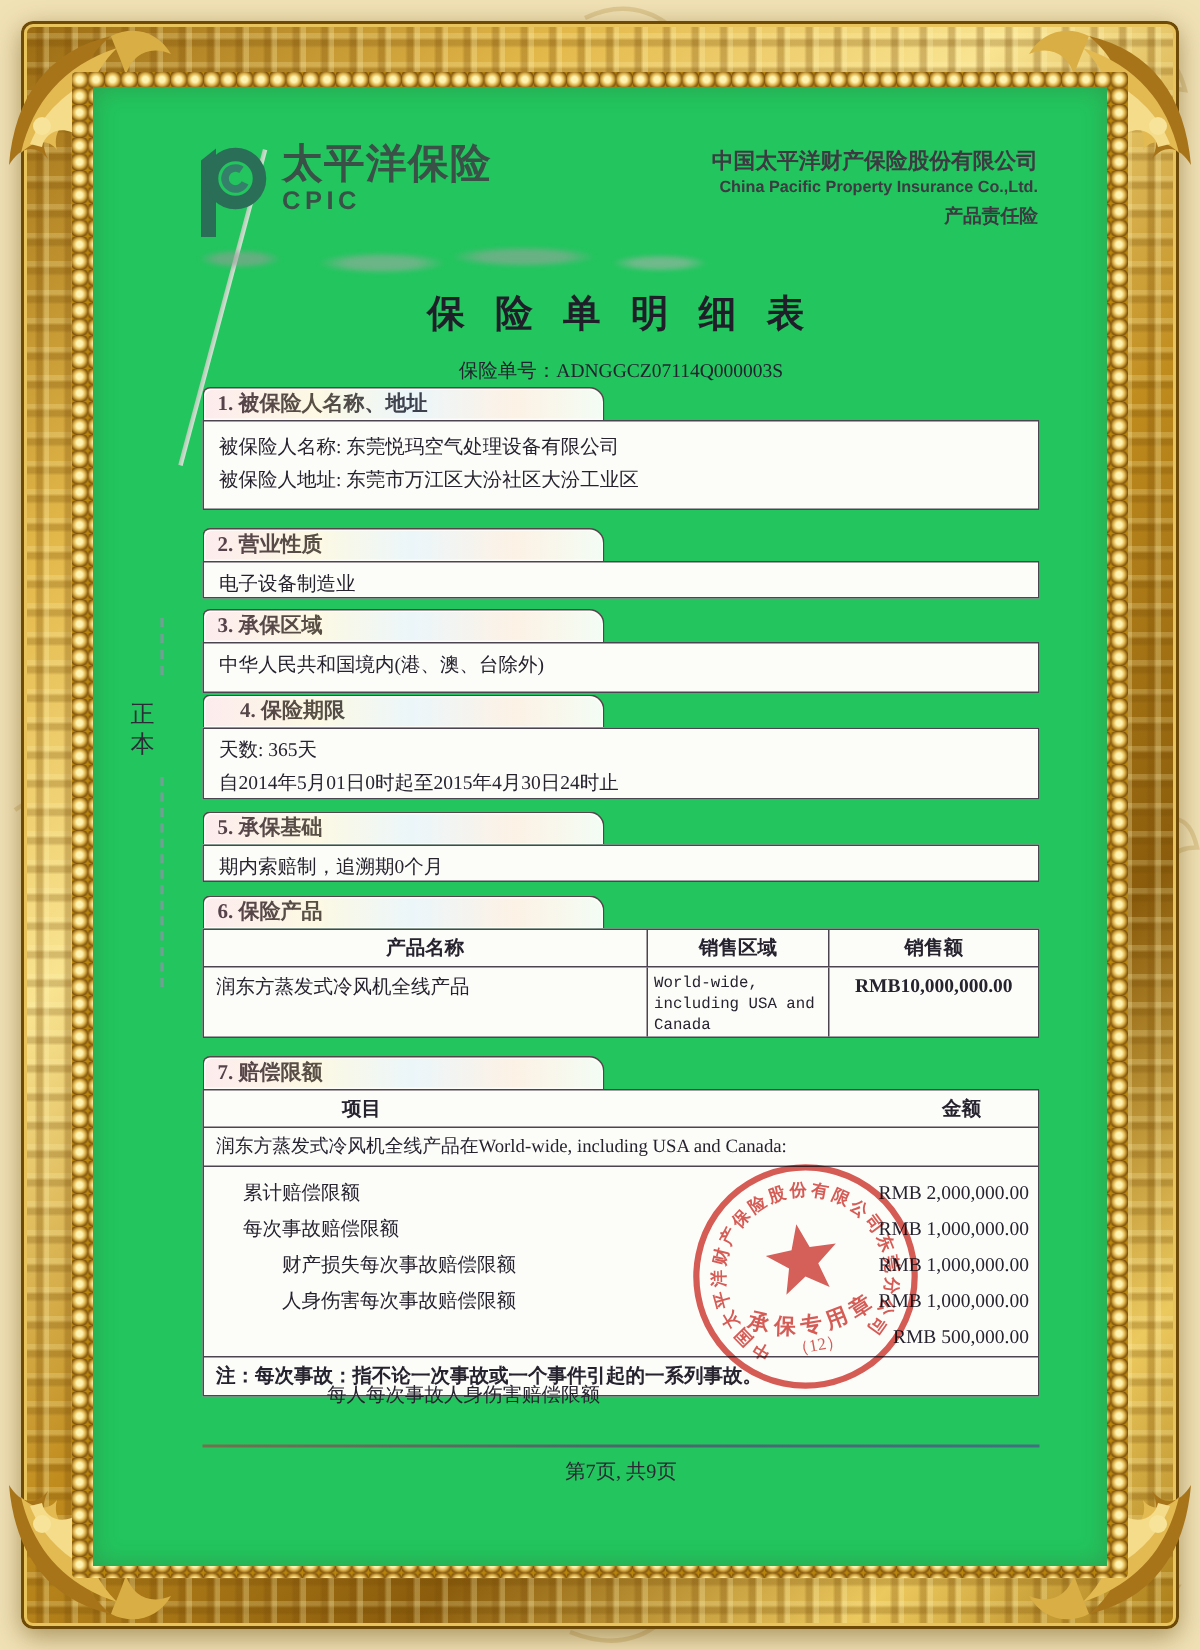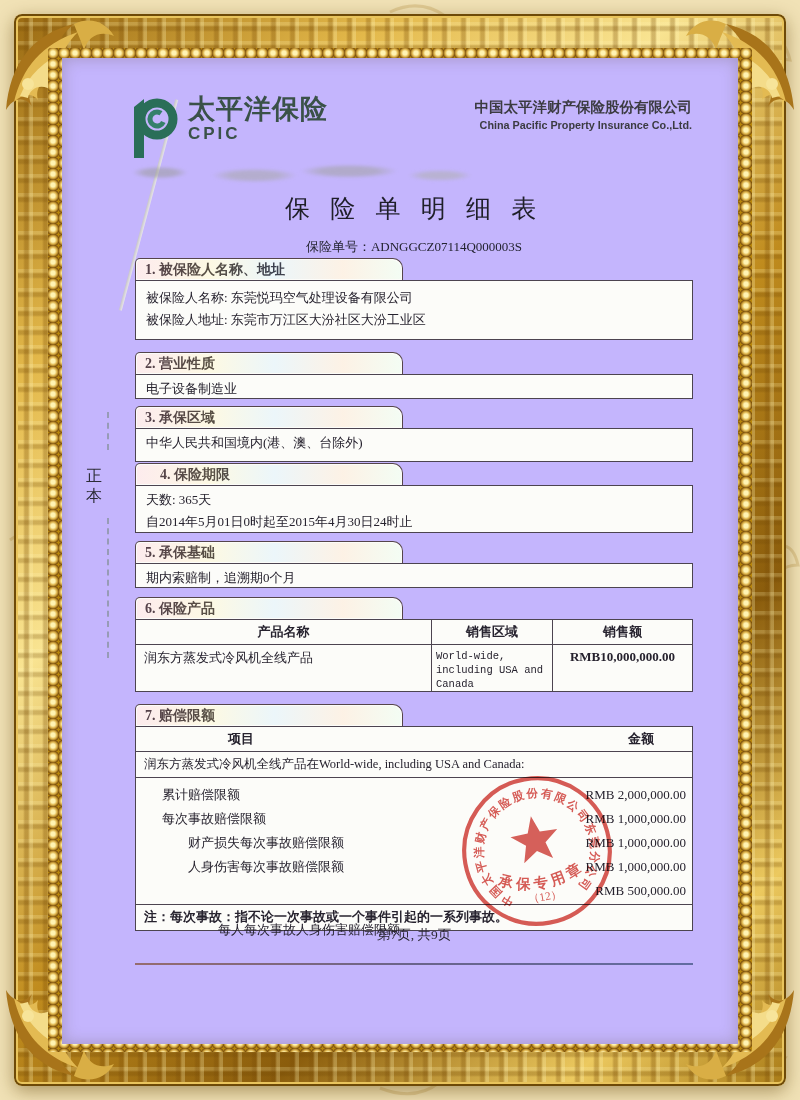--- a/index.html
+++ b/index.html
@@ -16,40 +16,40 @@
     box-shadow:0 0 0 2px #6e4a08 inset,0 0 0 4px #e9c45c inset,0 5px 18px rgba(100,70,10,.5);}
   .corner{position:absolute;width:120px;height:120px;}
   .corner.tl{left:0;top:0;}
   .corner.tr{right:0;top:0;transform:scaleX(-1);}
   .corner.bl{left:0;bottom:0;transform:scaleY(-1);}
   .corner.br{right:0;bottom:0;transform:scale(-1,-1);}
   .bead{position:absolute;inset:48px;border-radius:3px;background-color:#b8860b;
     background-image:radial-gradient(circle at 5px 5px,#fff3b2 2px,#dcb148 4px,#7e520c 6px,rgba(0,0,0,0) 7px);
     background-size:11px 11px;}
   
-  .paper{position:absolute;left:62px;top:58px;width:676px;height:986px;background:#c4b5fd;
+  .paper{position:absolute;left:62px;top:58px;width:676px;height:986px;background:#22c55e;
     box-shadow:inset 0 0 16px rgba(80,65,35,.28);}
   .crease{position:absolute;left:85px;top:38px;width:3px;height:218px;
     background:linear-gradient(90deg,#c9c9c2,#ededE6);transform:rotate(15deg);opacity:.85;}
   
   .logo-wrap{position:absolute;left:66px;top:36px;display:flex;align-items:flex-start;}
   .logo-txt{margin-left:10px;color:#3a5148;}
   .brand-cn{font-size:27px;font-weight:bold;font-family:"Liberation Sans",sans-serif;letter-spacing:1px;line-height:30px;}
   .brand-en{font-size:17px;font-weight:bold;font-family:"Liberation Sans",sans-serif;letter-spacing:3px;line-height:19px;}
   .co-block{position:absolute;right:46px;top:40px;text-align:right;color:#3b3b41;}
   .co-cn{font-size:14.5px;font-weight:bold;font-family:Liberation Serif, serif;}
   .co-en{font-size:10.8px;font-weight:bold;font-family:"Liberation Sans",sans-serif;margin-top:2px;}
   .co-type{font-size:12.5px;margin-top:5px;font-weight:bold;}
   .smudge{position:absolute;left:70px;top:102px;width:350px;height:28px;filter:blur(1.5px);opacity:.55;
     background:
       radial-gradient(ellipse 40px 9px at 8% 45%,#9c9c9c 40%,rgba(0,0,0,0) 70%),
       radial-gradient(ellipse 60px 10px at 35% 55%,#a8a8a8 40%,rgba(0,0,0,0) 72%),
       radial-gradient(ellipse 70px 10px at 62% 40%,#a2a2a2 40%,rgba(0,0,0,0) 70%),
       radial-gradient(ellipse 45px 8px at 88% 55%,#b0b0b0 40%,rgba(0,0,0,0) 72%);}
-  .doc-title{position:absolute;left:73px;top:134px;width:558px;text-align:center;font-size:25px;font-weight:normal;
+  .doc-title{position:absolute;left:73px;top:134px;width:558px;text-align:center;font-size:25px;font-weight:bold;
     letter-spacing:7px;color:#1f1f29;}
   .policy-line{position:absolute;left:73px;top:180px;width:558px;text-align:center;font-size:13px;font-weight:normal;color:#232330;}
   
   .copymark{position:absolute;left:28px;top:398px;width:22px;font-size:16px;color:#2c2c36;text-align:center;line-height:36px;
     writing-mode:vertical-rl;letter-spacing:18px;}
   .perf1{position:absolute;left:45px;top:354px;height:38px;border-left:2px dashed #8d95a5;opacity:.8;}
   .perf2{position:absolute;left:45px;top:460px;height:140px;border-left:2px dashed #8d95a5;opacity:.8;}
   
   .tab{position:absolute;left:73px;width:268px;height:22px;background:#fcfcf9;border:1.6px solid #55454b;border-bottom:none;
     border-radius:5px 10px 0 0;font-size:14px;font-weight:bold;color:#2a242e;line-height:21px;padding-left:9px;box-sizing:border-box;}
@@ -79,21 +79,21 @@
   .t7 .irow .lab{flex:1;}
   .t7 .irow .amt{width:150px;text-align:right;padding-right:6px;}
   .ind1{padding-left:26px;} .ind2{padding-left:52px;} .ind3{padding-left:82px;margin-top:39px;}
   .t7 .note{height:25px;border-top:1.6px solid #4c4450;line-height:24px;padding-left:8px;font-weight:600;}
   
   .stamp{position:absolute;left:396px;top:714px;width:158px;height:158px;transform:rotate(-10deg);
     mix-blend-mode:multiply;opacity:.9;}
   
   .foot-line{position:absolute;left:73px;top:905px;width:558px;height:2px;opacity:.8;
     background:linear-gradient(90deg,#8a5a4a,#54506e 50%,#4a5a8a);}
-  .foot-text{position:absolute;left:73px;top:868px;width:558px;text-align:center;font-size:13.5px;color:#2b2733;}
+  .foot-text{position:absolute;left:73px;top:914px;width:558px;text-align:center;font-size:13.5px;color:#2b2733;}
 </style>
 </head>
 <body>
 
 <div class="canvas">
 
   <svg class="wall-swirls" viewBox="0 0 800 1100" xmlns="http://www.w3.org/2000/svg">
     <g fill="none" stroke="#ddc68f" stroke-width="3" opacity="0.9">
       <path d="M20,60 q30,-40 60,-10 q-35,5 -20,35"></path>
       <path d="M740,40 q40,-20 50,20 q-30,-5 -35,25"></path>
@@ -150,20 +150,21 @@
         <circle cx="29" cy="25" r="7" fill="none" stroke="#35806a" stroke-width="5" stroke-dasharray="34 10" transform="rotate(25 29 25)"></circle>
       </svg>
       <div class="logo-txt">
         <div class="brand-cn">太平洋保险</div>
         <div class="brand-en">CPIC</div>
       </div>
     </div>
     <div class="co-block">
       <div class="co-cn">中国太平洋财产保险股份有限公司</div>
       <div class="co-en">China Pacific Property Insurance Co.,Ltd.</div>
+      <div class="co-type">产品责任险</div>
     </div>
 
     <div class="smudge"></div>
 
     <div class="doc-title">保 险 单 明 细 表</div>
 
     <div class="policy-line">
       <span>保险单号：</span><span>ADNGGCZ07114Q000003S</span>
     </div>
 

